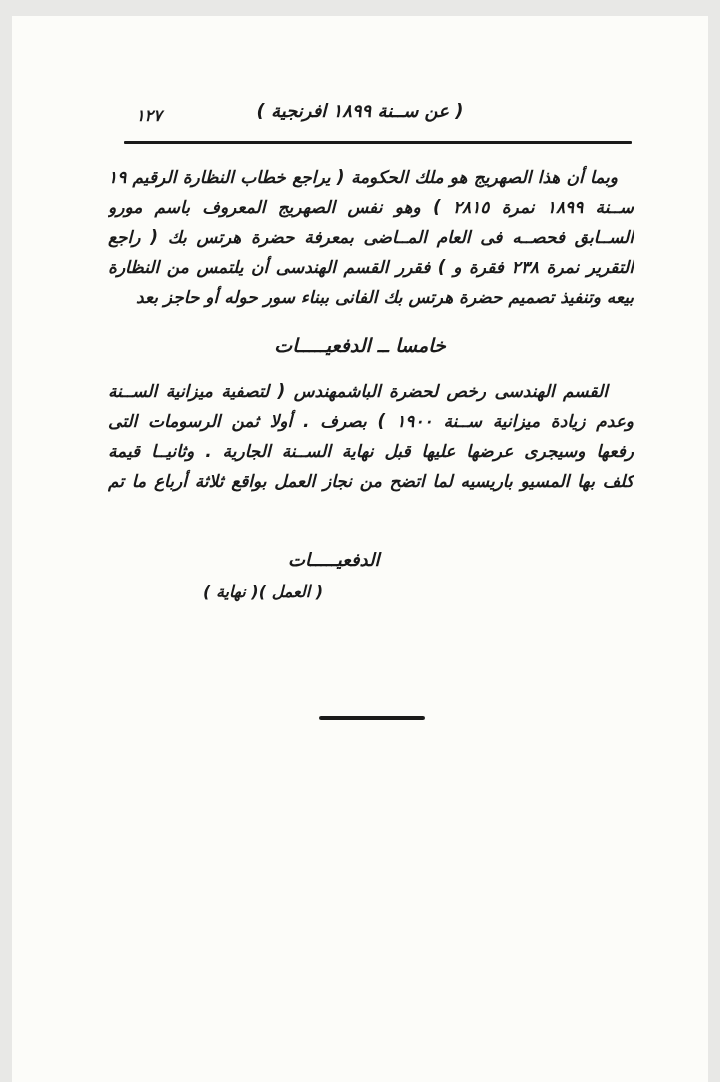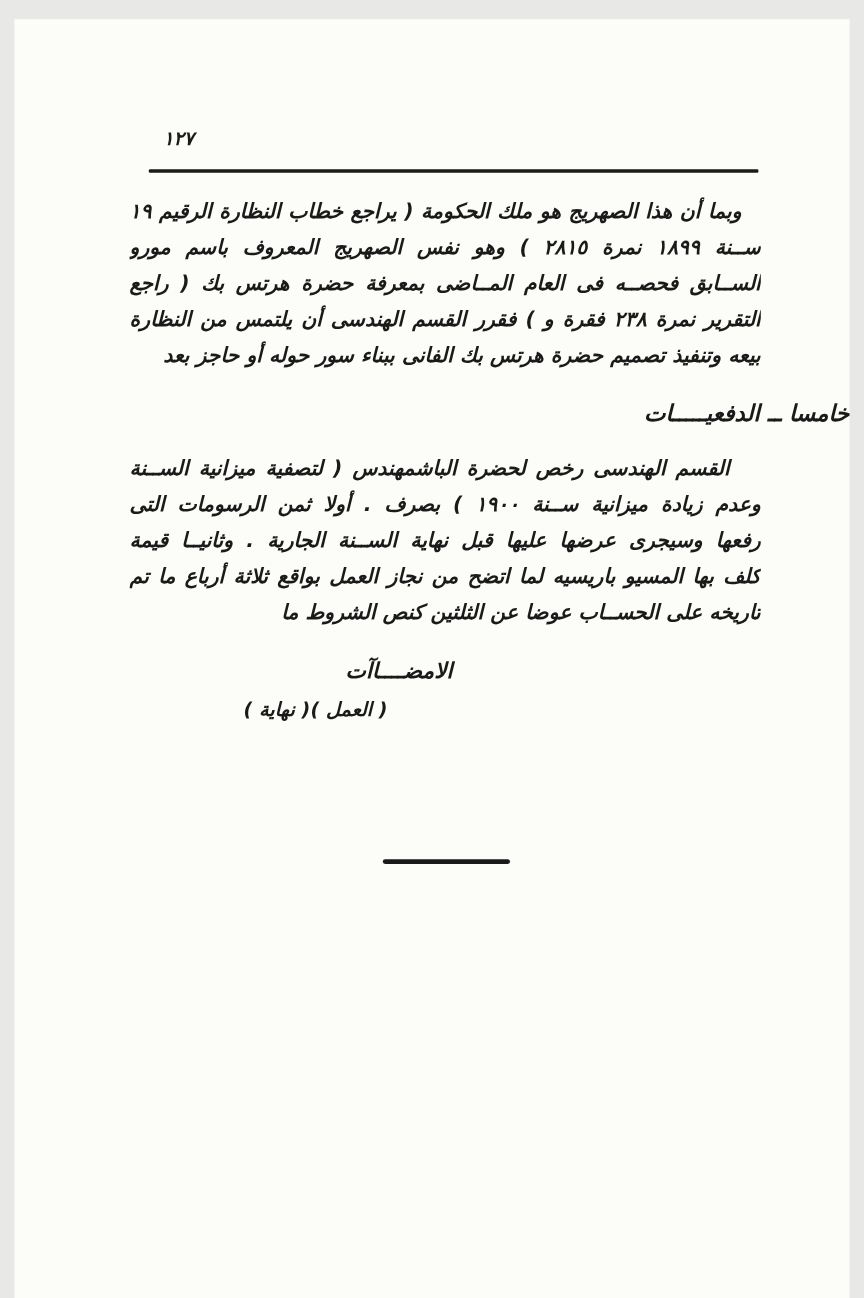--- a/index.html
+++ b/index.html
@@ -56,20 +56,21 @@
     overflow:hidden;
   }
   .para .line.first{ padding-right:16px; }
   .para .line.indent-lg{ padding-right:26px; }
   .para .line.last{ text-align:right; text-align-last:right; }
   .para1{ top:146px; }
   .para2{ top:360px; }
   .section-heading{
     position:absolute;
     top:318px; left:0; right:0;
+    text-align:center;
     font-size:19px;
     font-weight:bold;
     direction:rtl;
   }
   .sig-label{
     position:absolute;
     top:533px; left:276px;
     font-size:18px;
     font-weight:bold;
     direction:rtl;
@@ -92,42 +93,42 @@
     border-radius:2px;
   }
 </style>
 </head>
 <body>
 
 <div class="page" style="--paper: #fcfcf9; --ink: #1a1a1a;">
 
   <div class="pagenum">١٢٧</div>
 
+  <div class="doc-title">( عن ســنة ١٨٩٩ افرنجية )</div>
 
   <div class="header-rule"></div>
 
   <div class="para para1">
     <div class="line first">وبما أن هذا الصهريج هو ملك الحكومة ( يراجع خطاب النظارة الرقيم ١٩ سبتمبر</div>
     <div class="line">ســنة ١٨٩٩ نمرة ٢٨١٥ ) وهو نفس الصهريج المعروف باسم مورو أوالبــدوى</div>
     <div class="line">الســابق فحصــه فى العام المــاضى بمعرفة حضرة هرتس بك ( راجع التقرير المرفق مع</div>
     <div class="line">التقرير نمرة ٢٣٨ فقرة و ) فقرر القسم الهندسى أن يلتمس من النظارة المومى اليها عدم</div>
     <div class="line last">بيعه وتنفيذ تصميم حضرة هرتس بك الفانى ببناء سور حوله أو حاجز بعد تنظيفه</div>
   </div>
 
   <div class="section-heading">خامسا ــ الدفعيـــــات</div>
 
   <div class="para para2">
     <div class="line indent-lg">القسم الهندسى رخص لحضرة الباشمهندس ( لتصفية ميزانية الســنة الحاضرة</div>
     <div class="line">وعدم زيادة ميزانية ســنة ١٩٠٠ ) بصرف . أولا ثمن الرسومات التى صرحت اللجنة</div>
     <div class="line">رفعها وسيجرى عرضها عليها قبل نهاية الســنة الجارية . وثانيــا قيمة المطبوعات التى</div>
     <div class="line">كلف بها المسيو باريسيه لما اتضح من نجاز العمل بواقع ثلاثة أرباع ما تم اجراؤه لغاية</div>
-    <div class="line last">تاريخه على الحســاب عوضا عن الثلثين كنص الشروط ما</div>
   </div>
 
-  <div class="sig-label">الامضــــاآت</div>
+  <div class="sig-label">الدفعيـــــات</div>
 
   <div class="sig-names">
     <span>( العمل )</span>
     <span>( نهاية )</span>
   </div>
 
   <div class="end-rule"></div>
 
 </div>
 

